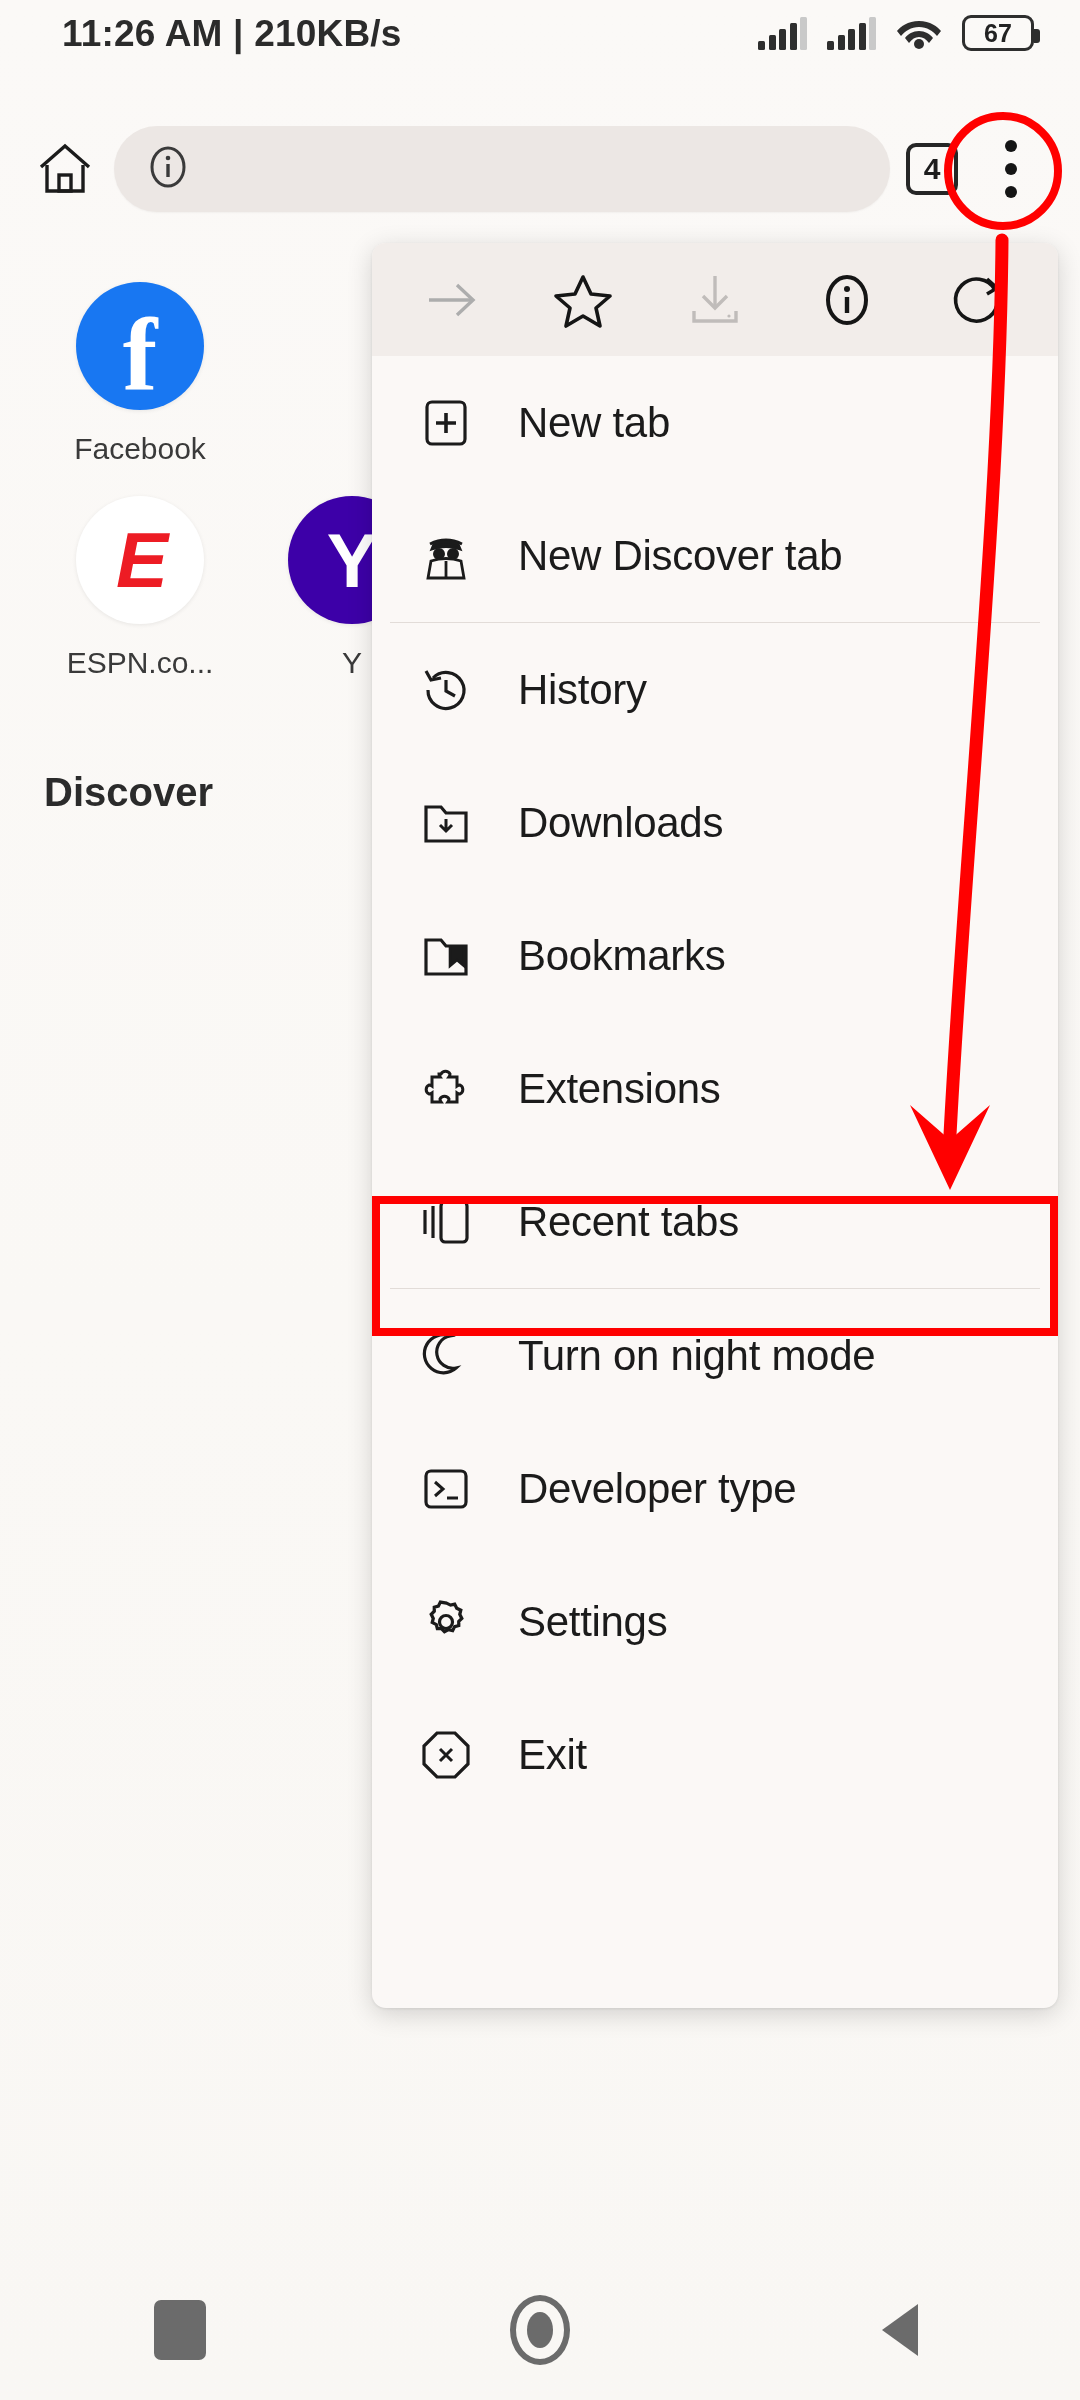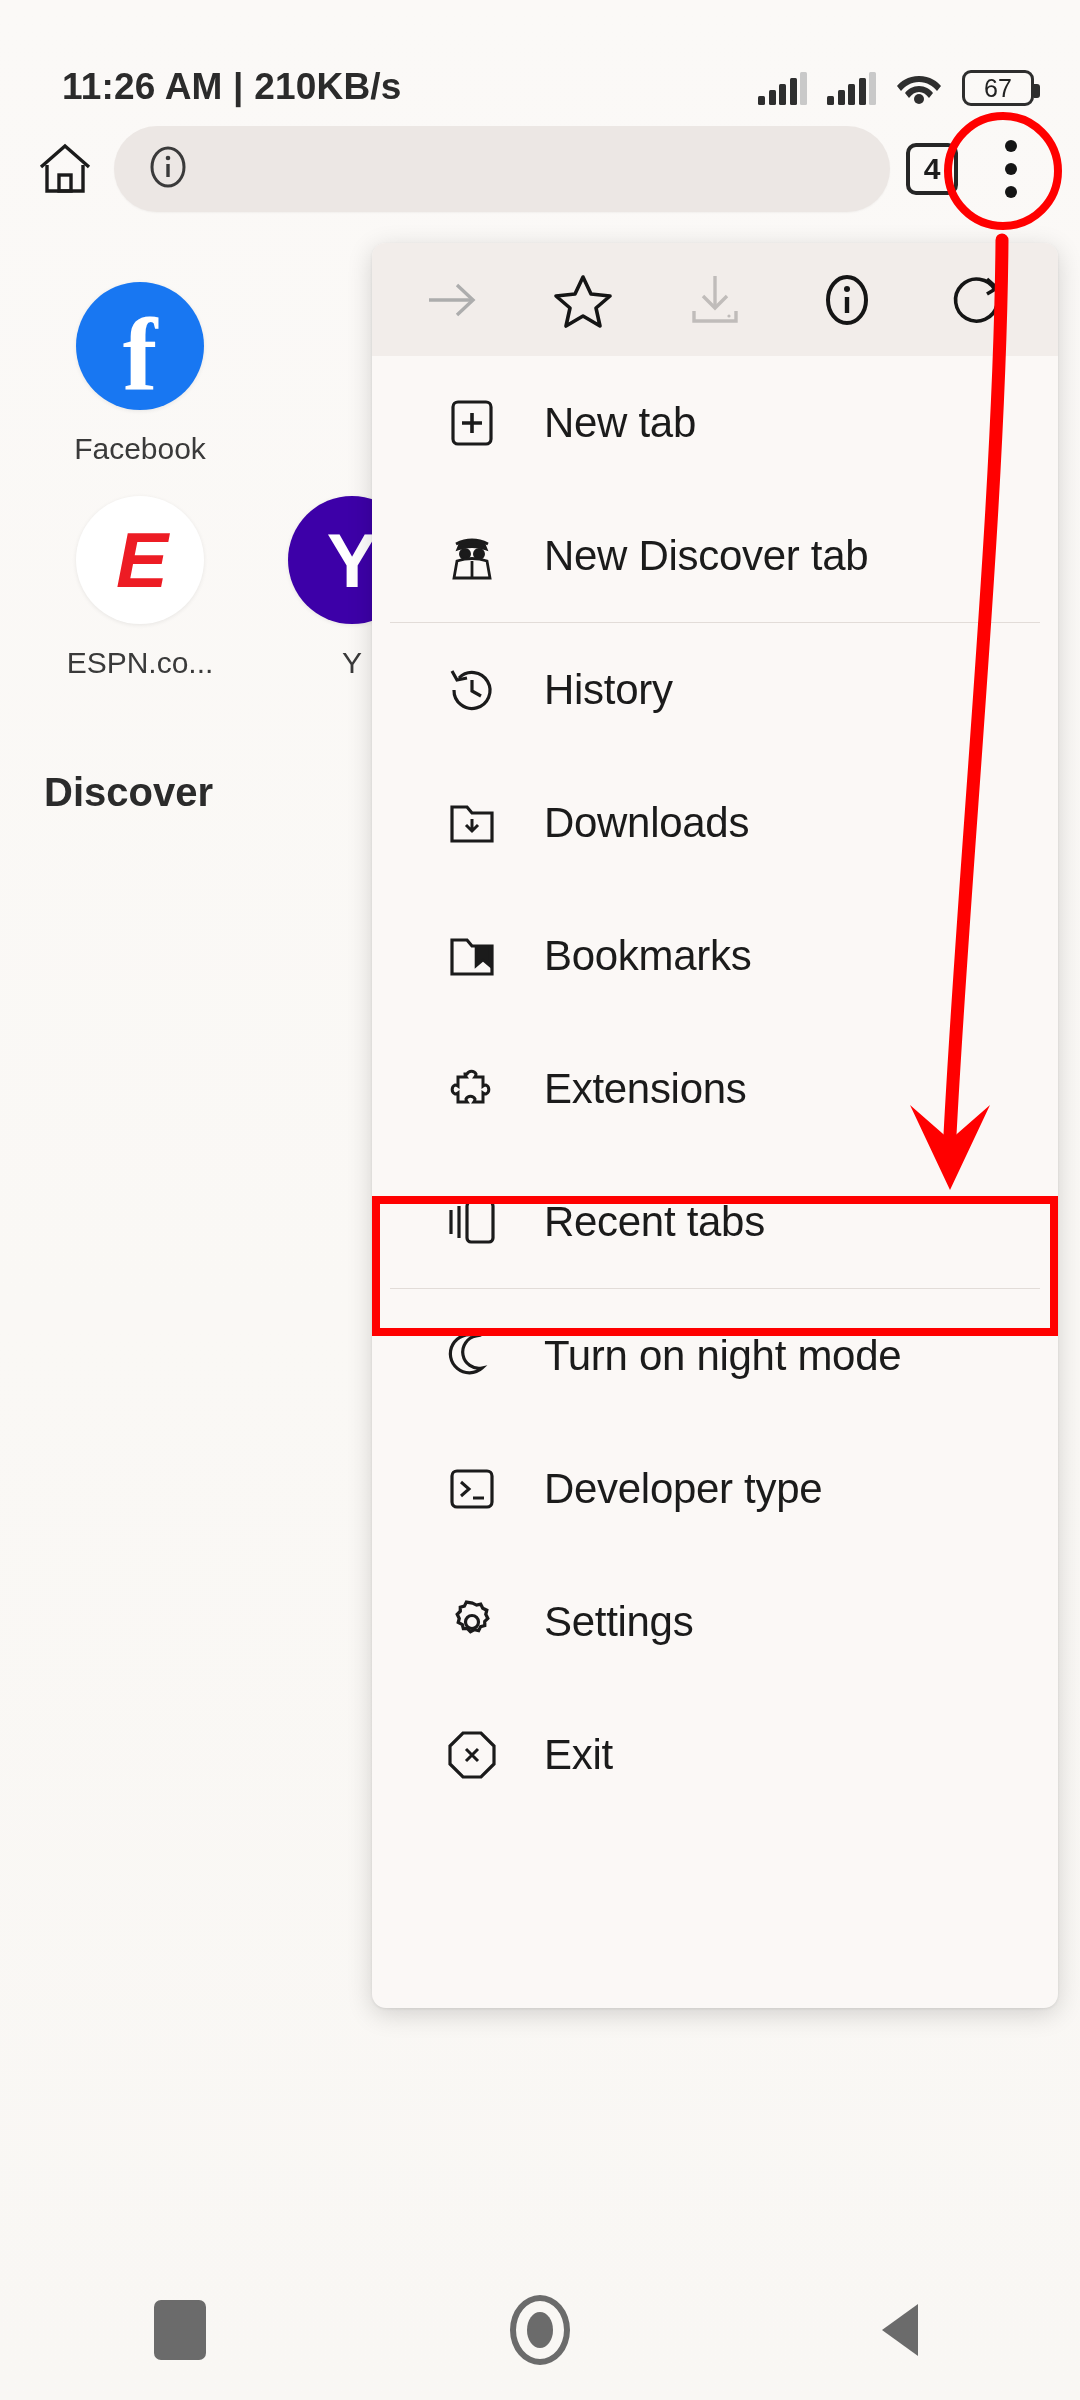--- a/index.html
+++ b/index.html
@@ -13,22 +13,22 @@
 
   
   #screen {
     position:absolute; inset:0;
     background:linear-gradient(180deg,#fbf9f7 0%,#faf8f5 55%,#f9f7f4 100%);
   }
 
   
   #status-bar {
     position:absolute; top:0; left:0; width:1080px; height:108px;
-    display:flex; align-items:flex-end; justify-content:space-between;
-    padding:0 46px 0 62px;
+    display:flex; align-items:flex-start; justify-content:space-between;
+    padding:13px 46px 0 62px;
   }
   #status-left {
     font-size:37px; font-weight:600; color:#2b2b2b; letter-spacing:.2px;
     white-space:nowrap;
   }
   #status-right { display:flex; align-items:center; gap:20px; }
   .sig { display:flex; align-items:flex-end; gap:3.5px; height:33px; }
   .sig i { display:block; width:7px; background:#2e2e2e; border-radius:1.5px; }
   .sig i:nth-child(1){height:9px;}
   .sig i:nth-child(2){height:15px;}
@@ -36,21 +36,21 @@
   .sig i:nth-child(4){height:27px;}
   .sig i:nth-child(5){height:33px;background:#c9c9c9;}
   .batt {
     width:72px; height:36px; border:3.5px solid #2e2e2e; border-radius:9px;
     display:flex; align-items:center; justify-content:center; position:relative;
   }
   .batt:after{
     content:""; position:absolute; right:-9px; top:11px;
     width:6px; height:14px; background:#2e2e2e; border-radius:0 3px 3px 0;
   }
-  .batt span{ font-size:25px; font-weight:400; color:#222; line-height:1; }
+  .batt span{ font-size:25px; font-weight:700; color:#222; line-height:1; }
 
   
   #omnibox-row {
     position:absolute; top:115px; left:0; width:1080px; height:108px;
     display:flex; align-items:center; padding:0 30px 0 22px; gap:0;
   }
   #home-btn { width:86px; height:86px; display:flex; align-items:center; justify-content:center; flex:0 0 auto;}
   #url-bar {
     flex:1 1 auto; height:86px; margin:0 8px 0 6px;
     background:#ece7e4; border-radius:43px;
@@ -103,21 +103,21 @@
     box-shadow:0 6px 26px rgba(0,0,0,.16), 0 1px 3px rgba(0,0,0,.08);
     overflow:hidden;
   }
   #menu-toolbar {
     height:113px; background:#f2edea;
     display:flex; align-items:center; justify-content:space-around; padding:0 14px;
   }
   .tb-btn { width:92px; height:92px; display:flex; align-items:center; justify-content:center; }
 
   .menu-item {
-    height:133px; display:flex; align-items:center; padding-left:72px; gap:44px;
+    height:133px; display:flex; align-items:center; padding-left:46px; gap:44px;
   }
   .mi-icon { width:56px; height:56px; flex:0 0 auto; display:flex; align-items:center; justify-content:center; }
   .mi-label { font-size:42px; color:#1b1b1b; letter-spacing:-.3px; white-space:nowrap; }
   .divider { height:1px; background:#e2dcd8; margin:0 18px; }
 
   
   #ann-circle {
     position:absolute; left:944px; top:112px; width:118px; height:118px;
     border:8px solid #FF0000; border-radius:50%; z-index:40; pointer-events:none;
   }

